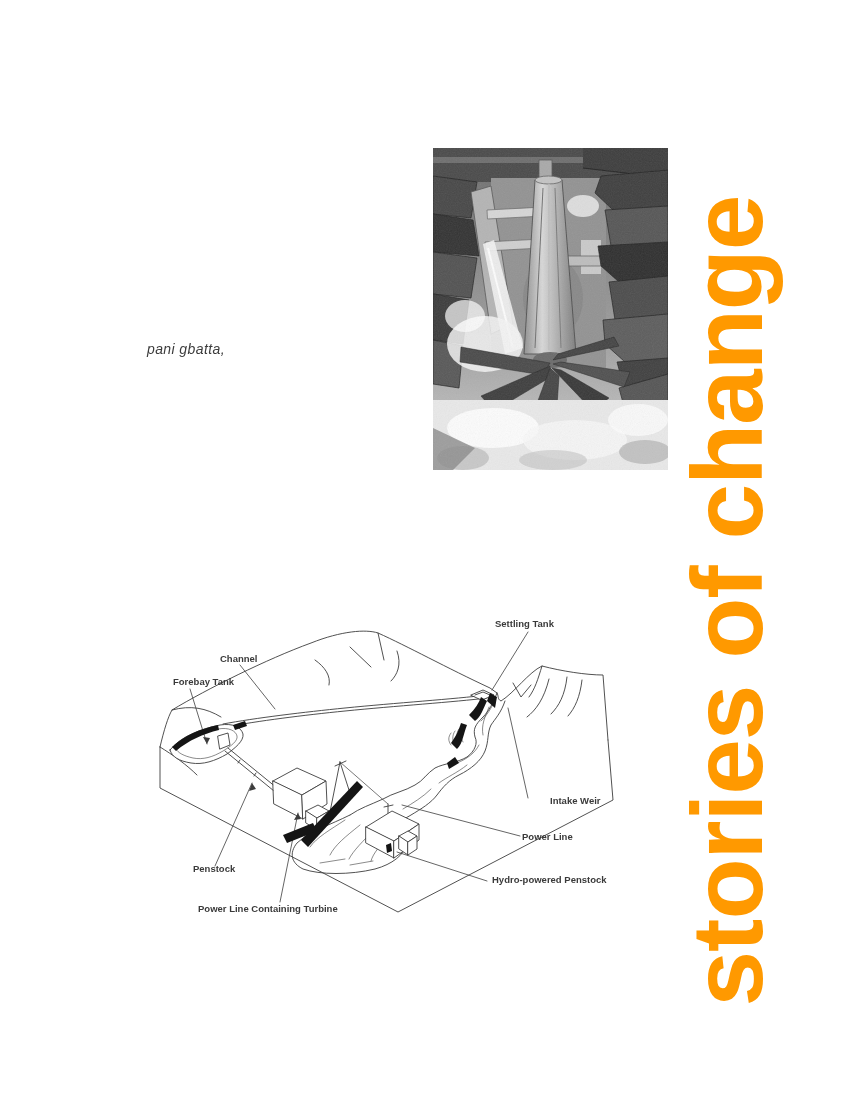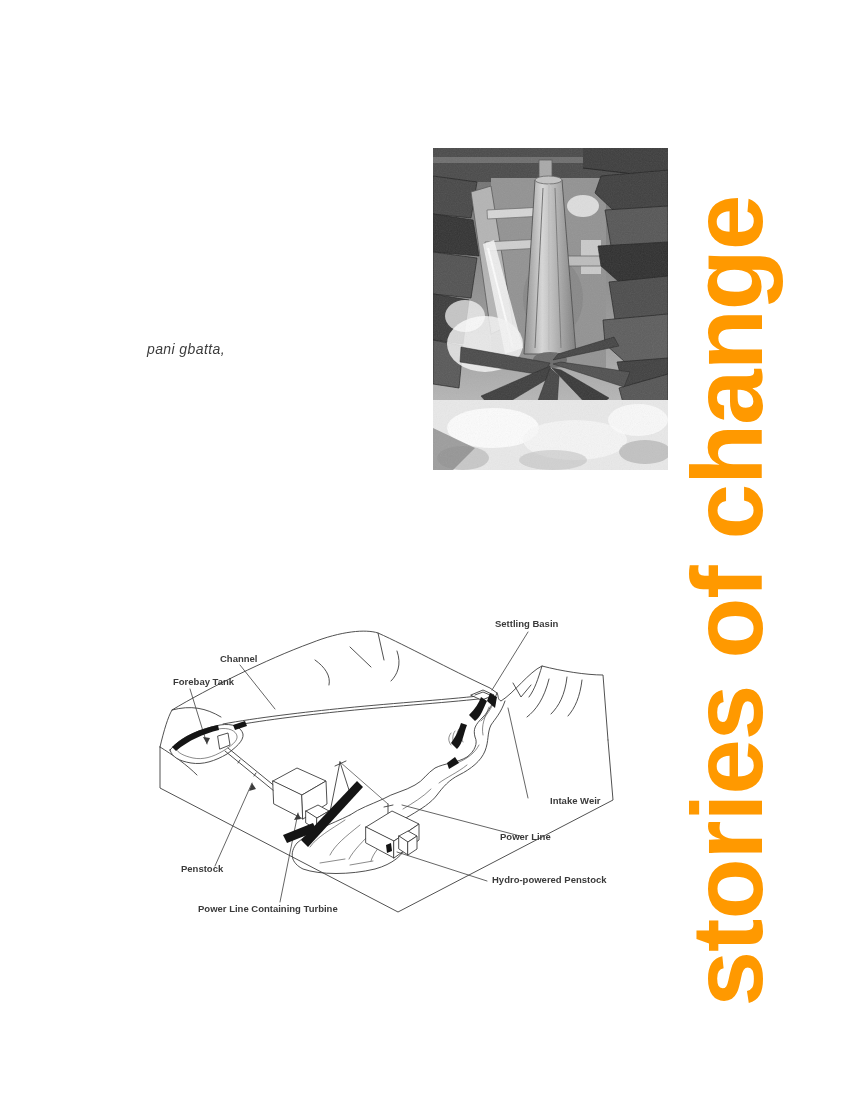--- a/index.html
+++ b/index.html
@@ -27,22 +27,22 @@
   .diagram{position:absolute;left:145px;top:605px;width:500px;height:330px;}
   .diagram svg{position:absolute;left:0;top:0;}
   .dlabel{
     position:absolute;font-size:9.5px;font-weight:bold;color:#3a3a3a;
     white-space:nowrap;line-height:10px;
   }
   .lbl-settling{left:350px;top:14px;}
   .lbl-channel{left:75px;top:49px;}
   .lbl-forebay{left:28px;top:72px;}
   .lbl-intake{left:385px;top:191px;margin-left:20px;}
-  .lbl-powerline{left:355px;top:227px;}
-  .lbl-penstock{left:36px;top:259px;}
+  .lbl-powerline{left:377px;top:227px;}
+  .lbl-penstock{left:48px;top:259px;}
   .lbl-powerhouse{left:53px;top:299px;}
   .lbl-workshop{left:347px;top:270px;}
 </style>
 </head>
 <body>
 
 <div class="page">
 
   <div class="caption">pani gbatta,</div>
 
@@ -241,21 +241,21 @@
         <polygon points="88,120 100,116 102,121 90,125"></polygon>
       </g>
 
       <g fill="#3d3d3d" stroke="none">
         <polygon points="62,139 58,132 65,133"></polygon>
         <polygon points="107,178 104,186 111,184"></polygon>
         <polygon points="153,208 149,215 156,214"></polygon>
       </g>
     </svg>
 
-    <div class="dlabel lbl-settling">Settling Basin</div>
+    <div class="dlabel lbl-settling">Settling Tank</div>
     <div class="dlabel lbl-channel">Channel</div>
     <div class="dlabel lbl-forebay">Forebay Tank</div>
     <div class="dlabel lbl-intake">Intake Weir</div>
     <div class="dlabel lbl-powerline">Power Line</div>
     <div class="dlabel lbl-penstock">Penstock</div>
     <div class="dlabel lbl-powerhouse">Power Line Containing Turbine</div>
     <div class="dlabel lbl-workshop">Hydro-powered Penstock</div>
   </div>
 
 </div>

